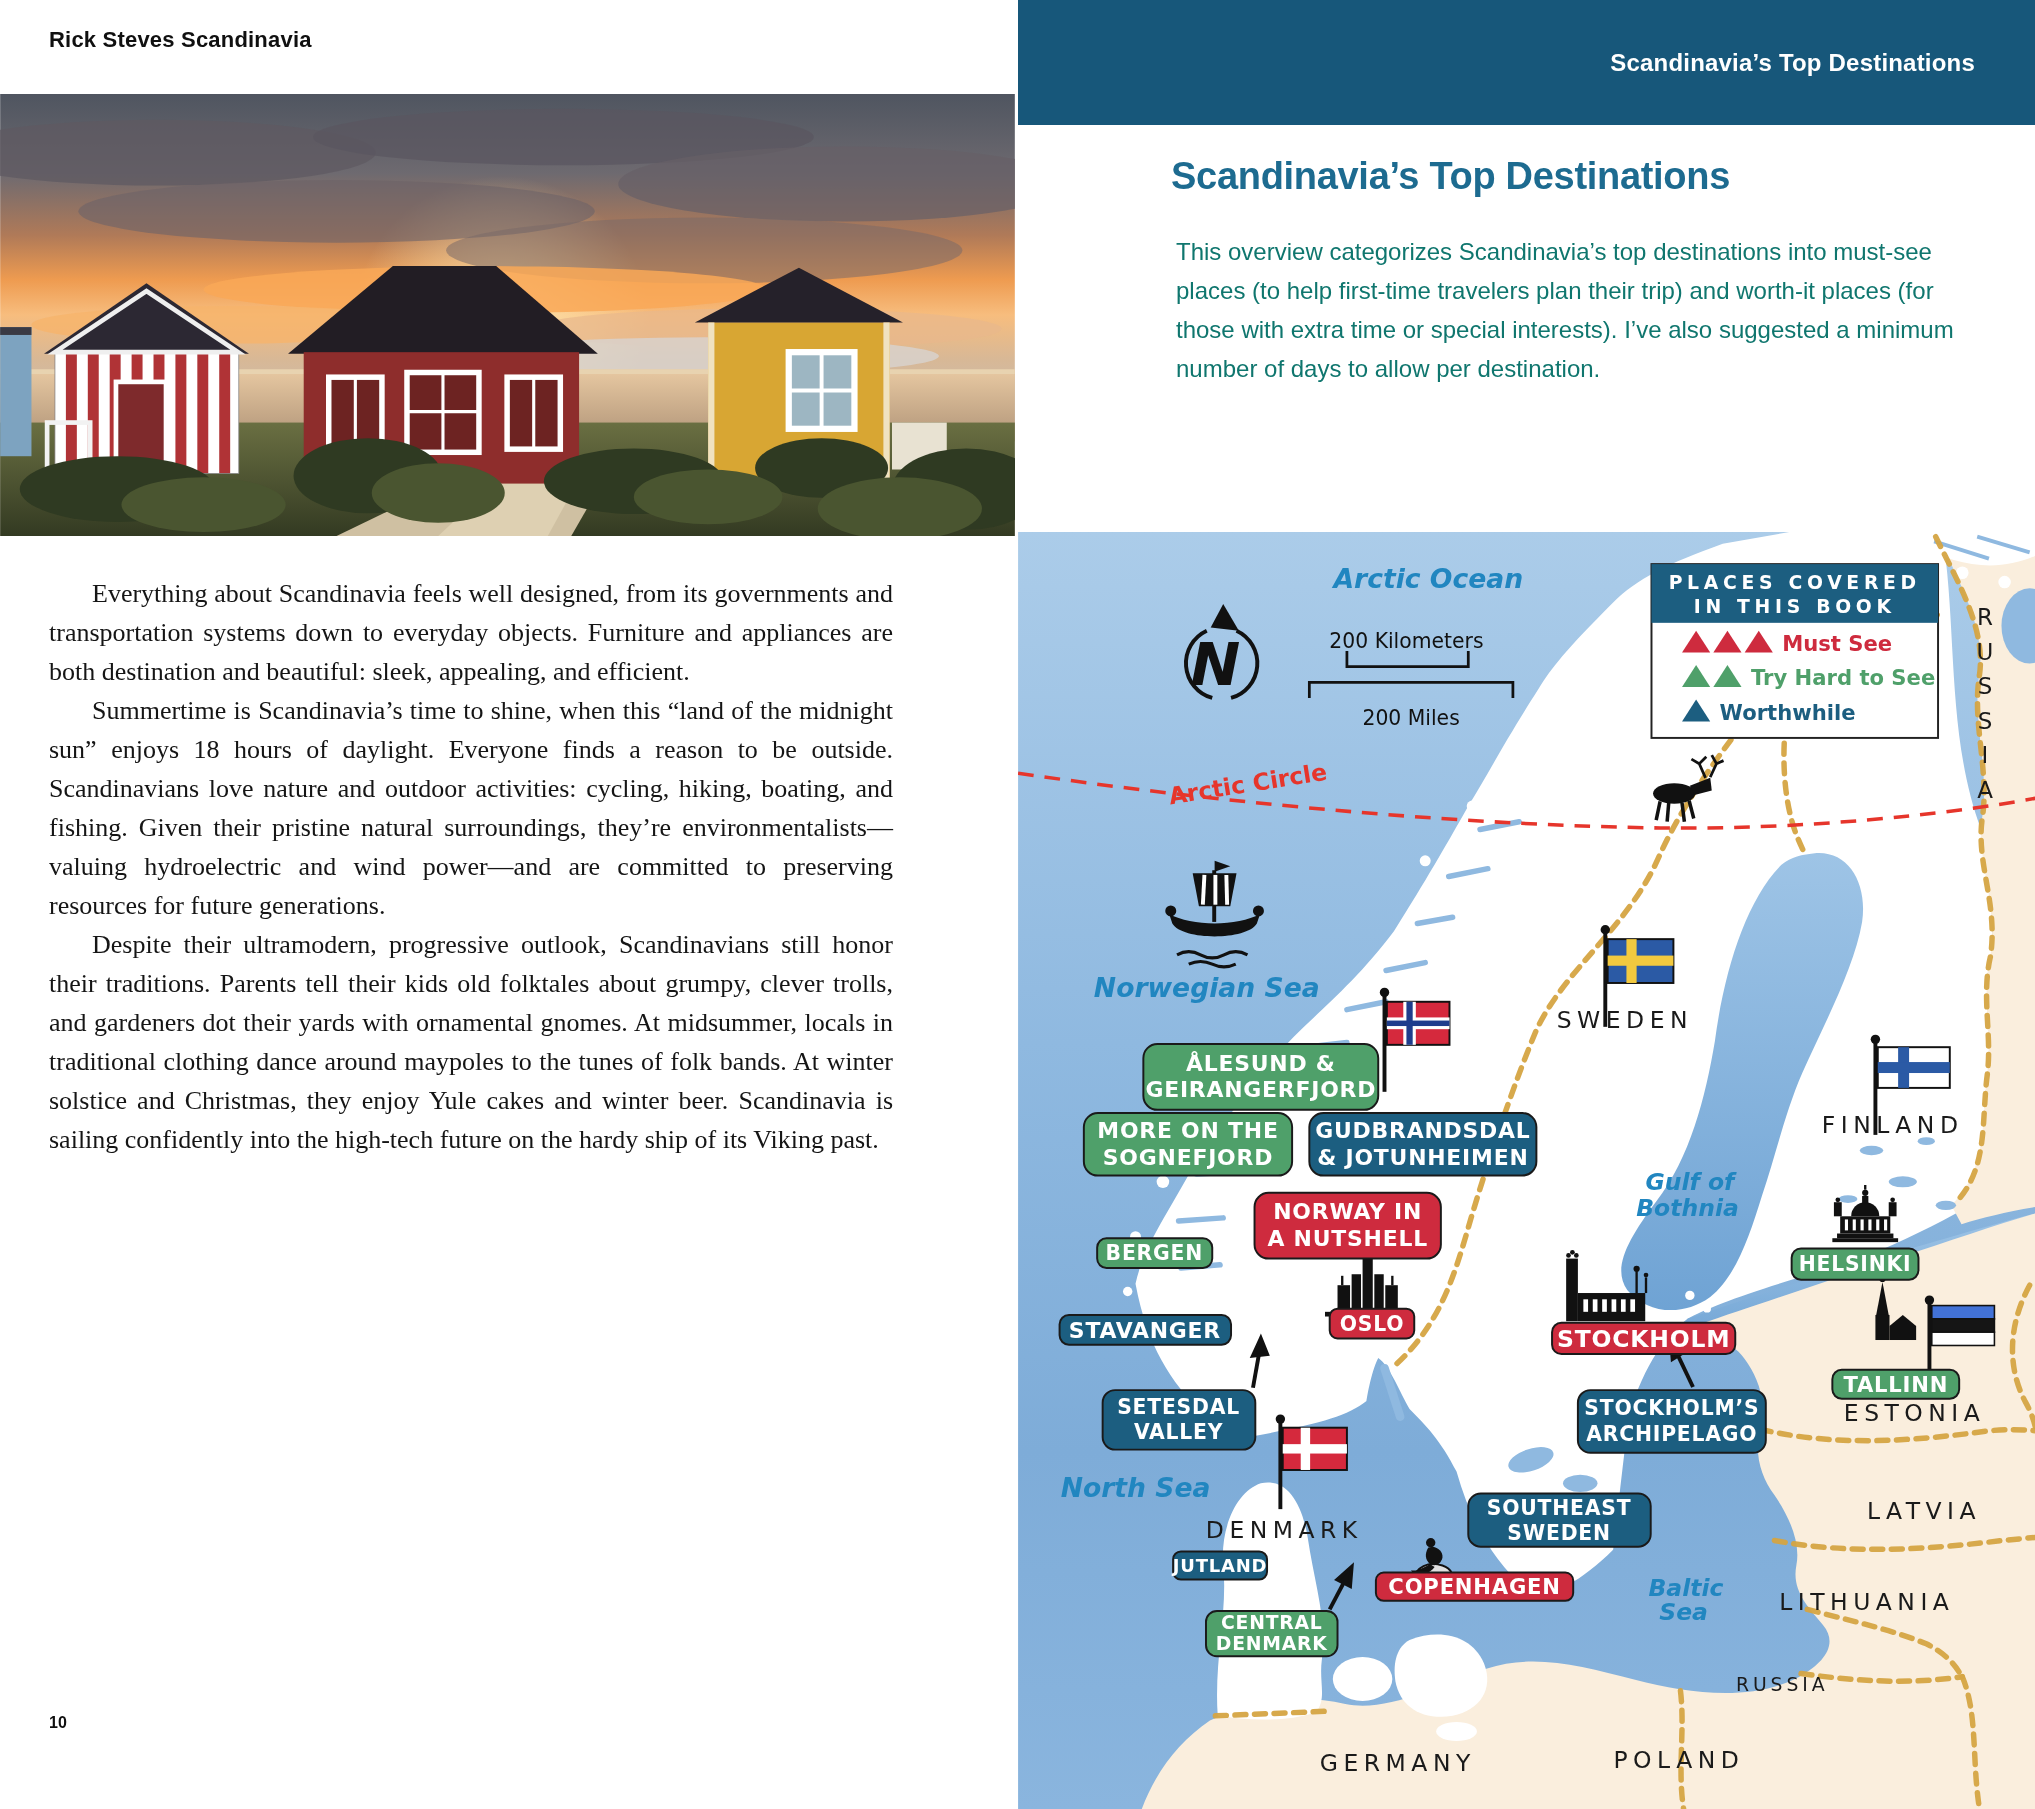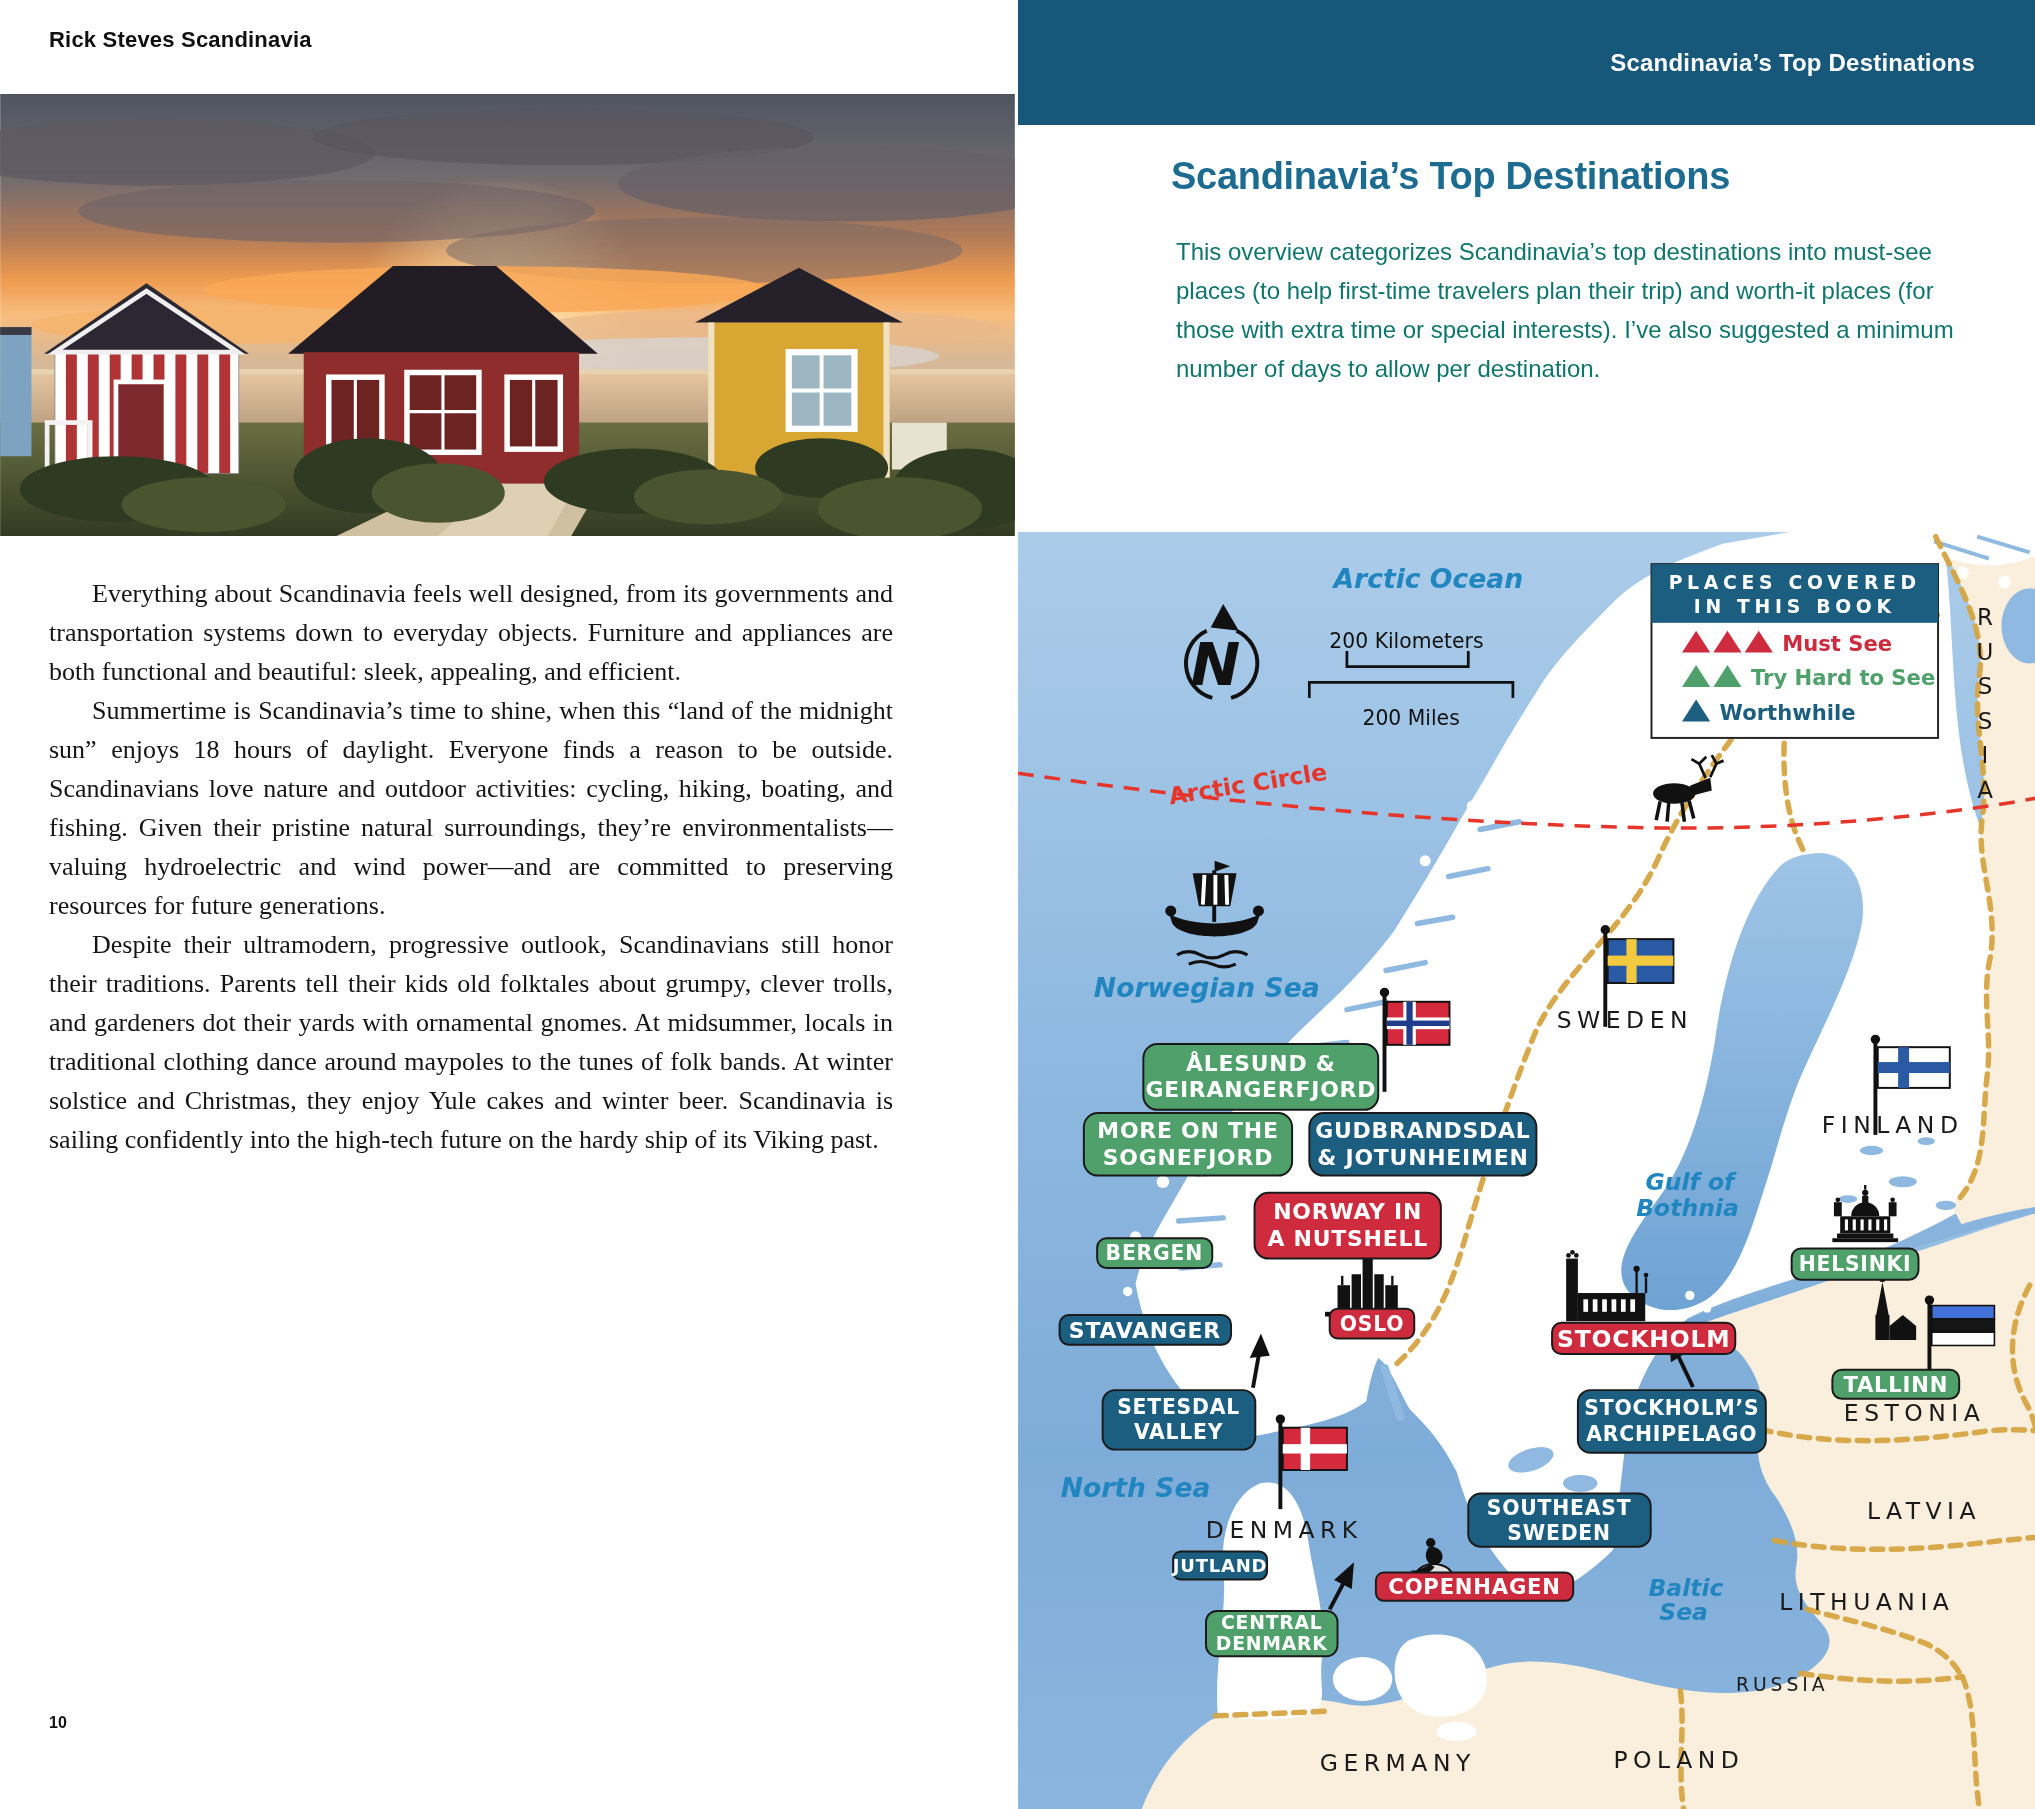--- a/index.html
+++ b/index.html
@@ -147,21 +147,21 @@
       <g fill="#4a5530">
         <ellipse cx="560" cy="510" rx="85" ry="38"></ellipse>
           <ellipse cx="905" cy="515" rx="95" ry="35"></ellipse>
         <ellipse cx="260" cy="525" rx="105" ry="35"></ellipse>
           <ellipse cx="1150" cy="530" rx="105" ry="40"></ellipse>
       </g>
     </svg>
   </div>
 
   <div class="abs lp-body">
-    <p>Everything about Scandinavia feels well designed, from its governments and transportation systems down to everyday objects. Furniture and appliances are both functional and beautiful: sleek, appealing, and efficient.</p>
+    <p>Everything about Scandinavia feels well designed, from its governments and transportation systems down to everyday objects. Furniture and appliances are both destination and beautiful: sleek, appealing, and efficient.</p>
     <p>Summertime is Scandinavia’s time to shine, when this “land of the midnight sun” enjoys 18 hours of daylight. Everyone finds a reason to be outside. Scandinavians love nature and outdoor activities: cycling, hiking, boating, and fishing. Given their pristine natural surroundings, they’re environmentalists—valuing hydroelectric and wind power—and are committed to preserving resources for future generations.</p>
     <p>Despite their ultramodern, progressive outlook, Scandinavians still honor their traditions. Parents tell their kids old folktales about grumpy, clever trolls, and gardeners dot their yards with ornamental gnomes. At midsummer, locals in traditional clothing dance around maypoles to the tunes of folk bands. At winter solstice and Christmas, they enjoy Yule cakes and winter beer. Scandinavia is sailing confidently into the high-tech future on the hardy ship of its Viking past.</p>
   </div>
 
   <div class="abs lp-pagenum">10</div>
 
   <div class="abs rp">
 
     <div class="abs rp-bar">
       <span>Scandinavia’s Top Destinations</span>

